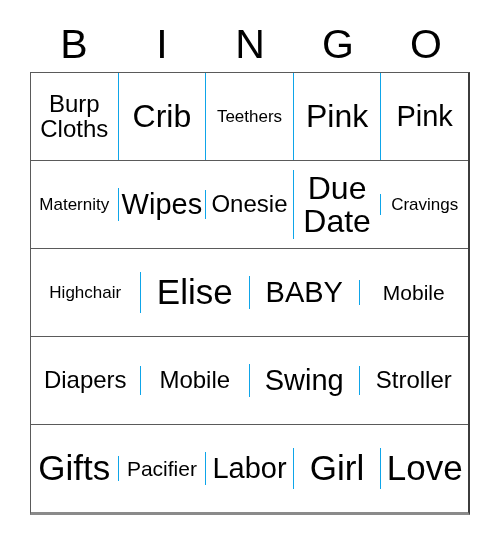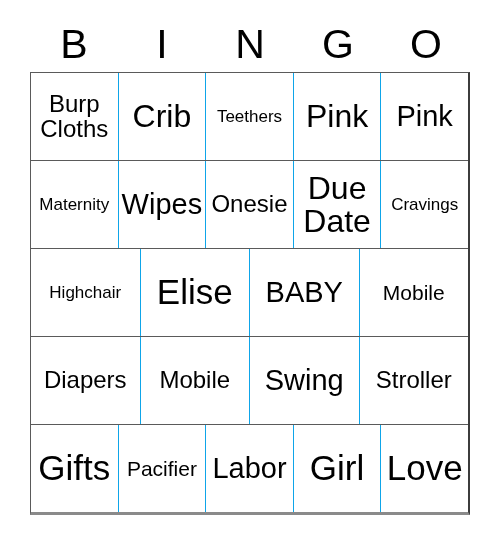--- a/index.html
+++ b/index.html
@@ -63,20 +63,21 @@
     flex-direction: column;
     background: #ffffff;
   }
   .bingo-row {
     flex: 1 1 0;
     display: flex;
     min-height: 0;
   }
   .bingo-row + .bingo-row {
     border-top: 1px solid #5a5a5a;
+    align-items: center;
   }
   .bingo-cell {
     flex: 1 1 0;
     min-width: 0;
     display: flex;
     align-items: center;
     justify-content: center;
     text-align: center;
     padding: 2px 2px;
     box-sizing: border-box;

